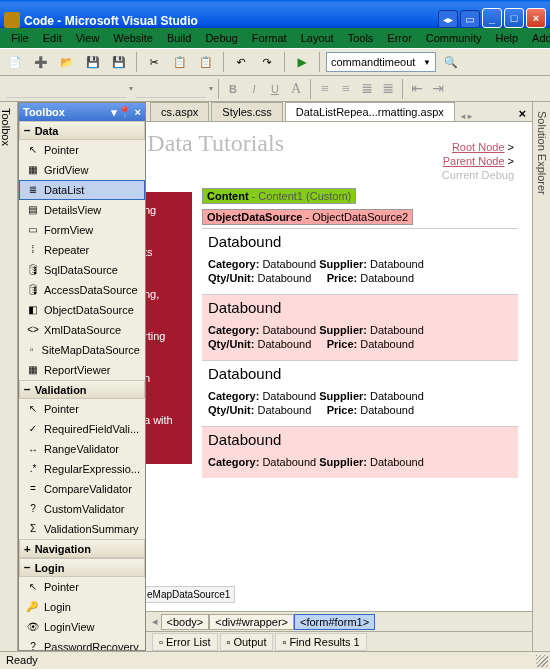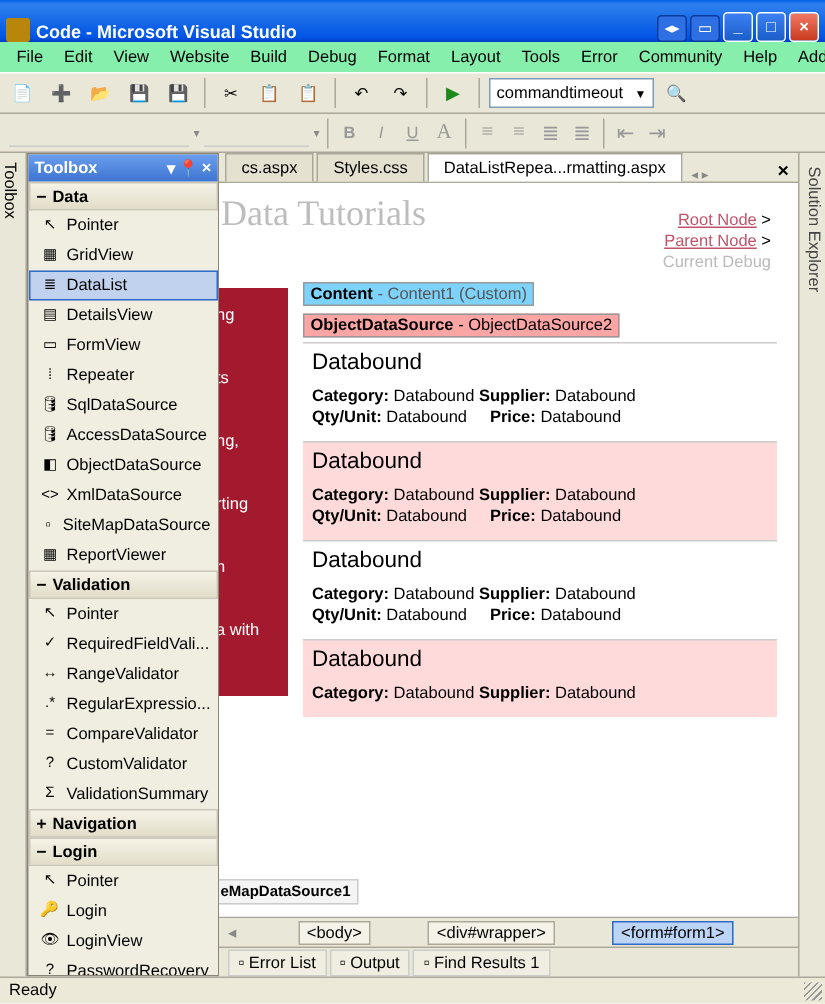--- a/index.html
+++ b/index.html
@@ -6,21 +6,21 @@
 body { background: #ece9d8; width: 550px; height: 669px; overflow: hidden; position: relative; }
 
 .titlebar { height: 28px; background: linear-gradient(#0160e6,#2f80ee 10%,#0054e3 90%,#003cc5); color:#fff; display:flex; align-items:flex-end; padding:0 4px; }
 .titlebar .ticon { width:16px; height:16px; background:#b8860b; margin-right:4px; border-radius:2px; }
 .titlebar .ttext { flex:1; font-weight:bold; font-size:12px; }
 .nbtn { width:20px; height:18px; background:#2f6fe4; border:1px solid #0a3a9c; margin-left:2px; border-radius:3px; display:flex; align-items:center; justify-content:center; color:#fff; font-size:10px; }
 .wbtn { width:20px; height:20px; border:1px solid #fff; margin-left:2px; border-radius:3px; display:flex; align-items:center; justify-content:center; color:#fff; font-weight:bold; }
 .wbtn.min,.wbtn.max{ background:linear-gradient(#3c81f3,#1b5dc8); }
 .wbtn.close{ background:linear-gradient(#f17864,#c83a1e); }
 
-.menubar { height:20px; background:#86efac; display:flex; align-items:center; padding:0 4px; gap:0; }
+.menubar { height:20px; background:#15803d; display:flex; align-items:center; padding:0 4px; gap:0; }
 .menubar span { padding:2px 7px; cursor:default; }
 
 .toolbar { height:28px; background:#e9e7d7; border-top:1px solid #fff; border-bottom:1px solid #aca899; display:flex; align-items:center; padding:0 4px; gap:4px; }
 .tbtn { width:22px; height:22px; display:flex; align-items:center; justify-content:center; border:1px solid transparent; border-radius:2px; }
 .tsep { width:1px; height:20px; background:#aca899; margin:0 2px; }
 .combo { height:20px; border:1px solid #7f9db9; background:#fff; padding:0 4px; display:flex; align-items:center; min-width:110px; }
 .combo .arr { margin-left:auto; color:#000; font-size:8px; }
 .play { color:#1e8a1e; font-size:12px; }
 
 .fmt-toolbar { height:26px; background:#e9e7d7; border-bottom:1px solid #aca899; display:flex; align-items:center; padding:0 6px; gap:3px; color:#999; }
@@ -48,37 +48,37 @@
 .tabstrip .xbtn { margin-left:auto; padding:0 6px; font-weight:bold; font-size:13px; cursor:default; }
 .tabstrip .arrs { font-size:9px; color:#888; padding:0 4px; }
 
 .design { flex:1; position:relative; overflow:auto; background:#fff; }
 .headline { position:absolute; left:-30px; top:8px; font-size:24px; color:#bdbdbd; font-family:Georgia,serif; }
 .bc { position:absolute; right:18px; top:18px; text-align:right; font-size:11px; line-height:14px; }
 .bc a { color:#c0536a; text-decoration:underline; }
 .bc .cur { color:#bbb; }
 .redblock { position:absolute; left:-10px; top:70px; width:56px; background:#a31a2f; color:#fff; padding:10px 8px; font-size:12px; line-height:16px; }
 .redblock div { margin-bottom:26px; }
-.srcnote { position:absolute; left:-4px; top:464px; border:1px solid #ccc; background:#f4f4f4; padding:2px 4px; font-size:10px;font-weight:bold; }
+.srcnote { position:absolute; left:-4px; top:464px; border:1px solid #ccc; background:#f4f4f4; padding:2px 4px; font-size:10px; }
 .content-area { position:absolute; left:56px; top:66px; right:14px; }
-.ctag { display:inline-block; background:#7dd3fc; border:1px solid #999; padding:1px 4px; font-size:10px; margin-bottom:2px; }
+.ctag { display:inline-block; background:#84cc16; border:1px solid #999; padding:1px 4px; font-size:10px; margin-bottom:2px; }
 .ctag .d { color:#555; }
 .h1 { font-size:22px; font-weight:bold; font-family:Georgia,serif; line-height:24px; padding:2px 0 6px; border-top:1px solid #999; }
 .ods { display:inline-block; background:#fca5a5; border:1px solid #999; padding:1px 4px; font-size:10px; margin:3px 0; }
 .row { padding:4px 6px 8px; border-top:1px solid #ccc; }
 .row.alt { background:#ffdada; }
 .row .hd { font-size:15px; margin-bottom:8px; }
 .row .ln { font-size:11px; margin-bottom:2px; }
 .row .ln b { font-weight:bold; }
 
 .rvtabs { width:18px; background:#e9e7d7; border-left:1px solid #aca899; writing-mode:vertical-lr; padding-top:6px; font-size:10px; color:#444; }
 .rvtabs div { margin-bottom:10px; padding:2px; border:1px solid transparent; }
 
 .tagbar { height:20px; background:#e9e7d7; border-top:1px solid #aca899; display:flex; align-items:center; padding:0 6px; gap:3px; }
-.tagbar .tg { border:1px solid #aca899; background:#f5f3e8; padding:1px 5px; cursor:default;margin-left:38px; }
+.tagbar .tg { border:1px solid #aca899; background:#f5f3e8; padding:1px 5px; cursor:default; }
 .tagbar .tg.sel { background:#bcd4f6; border-color:#316ac5; }
 
 .bottabs { height:20px; background:#e9e7d7; border-top:1px solid #aca899; display:flex; align-items:center; padding:0 6px; gap:2px; }
 .bottabs .bt { padding:2px 6px; border:1px solid #ccc; background:#f0eee0; display:flex; gap:3px; align-items:center; }
 
 .status { position:absolute; left:0; right:0; bottom:0; height:18px; background:#ece9d8; border-top:1px solid #aca899; padding:2px 6px; }
 .rsz { position:absolute; right:2px; bottom:2px; width:12px; height:12px; background:repeating-linear-gradient(135deg,#999,#999 1px,transparent 1px,transparent 3px); }
 </style>
 </head>
 <body>

